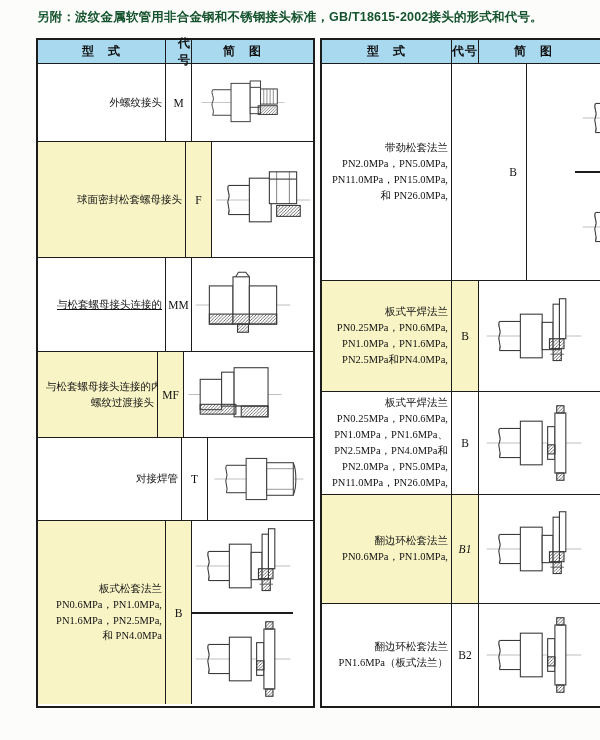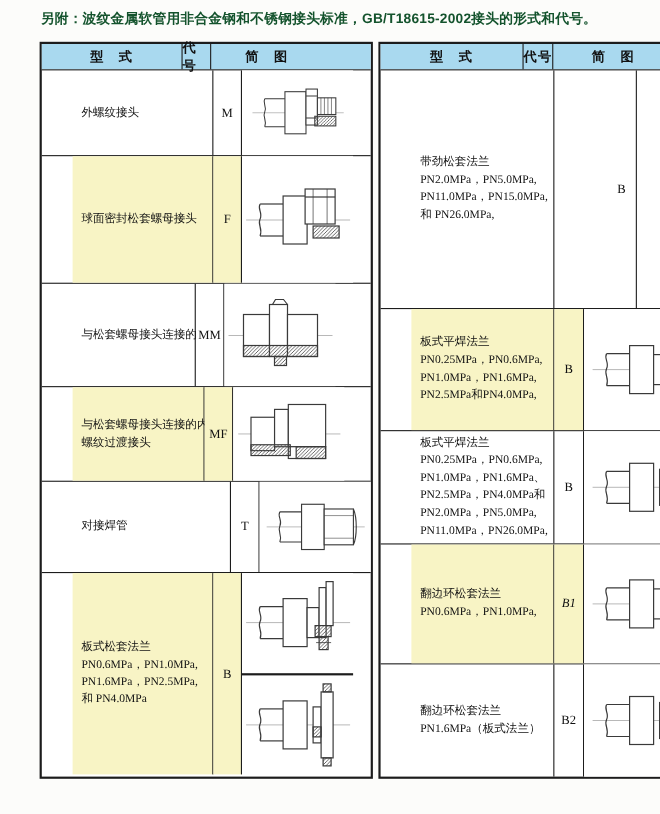--- a/index.html
+++ b/index.html
@@ -10,33 +10,33 @@
     overflow:hidden;
   }
   .doc-title {
     position:absolute; left:37px; top:9px; width:555px;
     font-family:"Liberation Sans","DejaVu Sans",sans-serif;
     font-weight:bold; font-size:12.5px; letter-spacing:0.2px;
     color:#14532d; white-space:nowrap;
   }
   .tables-wrap { position:absolute; left:36px; top:38px; display:flex; gap:5px; }
   .jtable { border:2px solid #1c1c1c; background:#fff; }
-  .jrow { display:flex; border-top:1.5px solid #1c1c1c; align-items:stretch; }
+  .jrow { display:flex; border-top:1.5px solid #1c1c1c; align-items:stretch;text-align:right; }
   .jrow.header { border-top:none; background:#a9d9ef; }
   .cell { box-sizing:border-box; }
   .header .cell {
     display:flex; align-items:center; justify-content:center;
     font-size:12px; font-weight:bold; letter-spacing:1px;
     border-right:1.5px solid #1c1c1c;
   }
   .header .cell:last-child { border-right:none; }
   .c-type {
     border-right:1.5px solid #1c1c1c;
     display:flex; flex-direction:column; justify-content:center;
-    padding:3px 17px 3px 8px; font-size:10.5px; line-height:1.52;margin-left:28px;
+    padding:3px 3px 3px 8px; font-size:10.5px; line-height:1.52;
   }
   .c-code {
     border-right:1.5px solid #1c1c1c;
     display:flex; align-items:center; justify-content:center;
     font-size:11.5px;
   }
   .c-diag { display:flex; flex-direction:column; background:#fff; }
   .diag-box { flex:1; display:flex; align-items:center; justify-content:center; }
   .diag-box + .diag-box { border-top:2px solid #1c1c1c; }
   .highlight .c-type, .highlight .c-code { background:#f8f4c5; }
@@ -78,21 +78,21 @@
                   <line x1="64" y1="48" x2="77" y2="48"></line>
                   <rect x="77" y="25" width="21" height="19" fill="#fff"></rect>
                   <path d="M81 25 v19 M85 25 v19 M89 25 v19 M93 25 v19" stroke-width="0.7"></path>
                   <rect x="74" y="46" width="24" height="11" fill="url(#hatch1)"></rect>
                 </g>
               </svg>
             </div>
           </div>
         </div>
         <div class="jrow highlight" style="min-height: 115px;">
-          <div class="cell c-type" style="width: 128px;">
+          <div class="cell c-type" style="width: 148px;">
             <div class="type-line">球面密封松套螺母接头</div>
           </div>
           <div class="cell c-code" style="width: 26px;">F</div>
           <div class="cell c-diag" style="width: 101px;">
             <div class="diag-box">
               <svg width="100" height="80" viewBox="0 0 110 84" preserveAspectRatio="xMidYMid meet">
                 <defs>
                   <pattern id="hatch2" patternUnits="userSpaceOnUse" width="3.6" height="3.6">
                     <path d="M0 3.6 L3.6 0" stroke="#555" stroke-width="0.9"></path>
                   </pattern>
@@ -107,21 +107,21 @@
                   <line x1="62" y1="19" x2="92" y2="19"></line>
                   <line x1="70" y1="11" x2="70" y2="46" stroke-width="0.7"></line>
                   <line x1="84" y1="11" x2="84" y2="46" stroke-width="0.7"></line>
                   <rect x="70" y="48" width="26" height="12" fill="url(#hatch2)"></rect>
                 </g>
               </svg>
             </div>
           </div>
         </div>
         <div class="jrow" style="min-height: 93px;">
-          <div class="cell c-type" style="width: 112px;">
+          <div class="cell c-type" style="width: 128px; text-decoration: underline;">
             <div class="type-line">与松套螺母接头连接的</div>
           </div>
           <div class="cell c-code" style="width: 26px;">MM</div>
           <div class="cell c-diag" style="width: 101px;">
             <div class="diag-box">
               <svg width="100" height="80" viewBox="0 0 110 84" preserveAspectRatio="xMidYMid meet">
                 <defs>
                   <pattern id="hatch3" patternUnits="userSpaceOnUse" width="3.6" height="3.6">
                     <path d="M0 3.6 L3.6 0" stroke="#555" stroke-width="0.9"></path>
                   </pattern>

